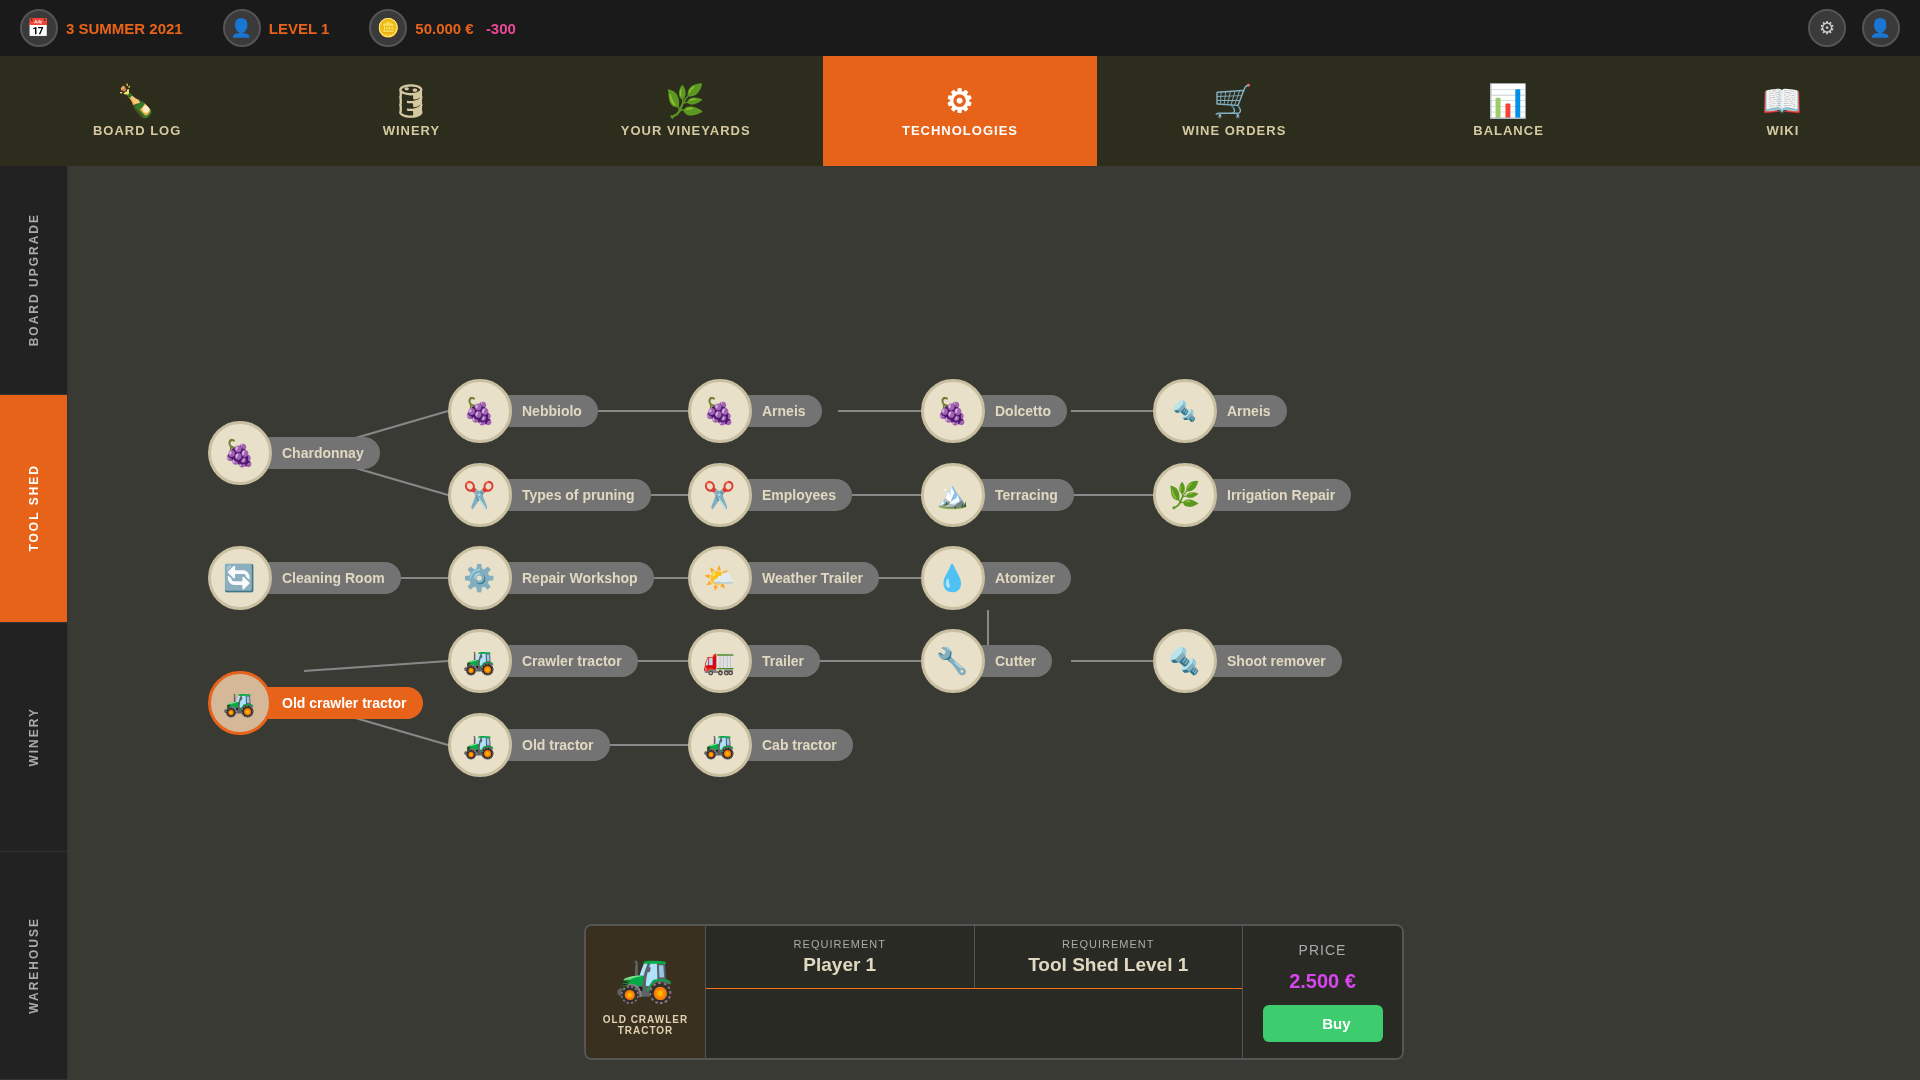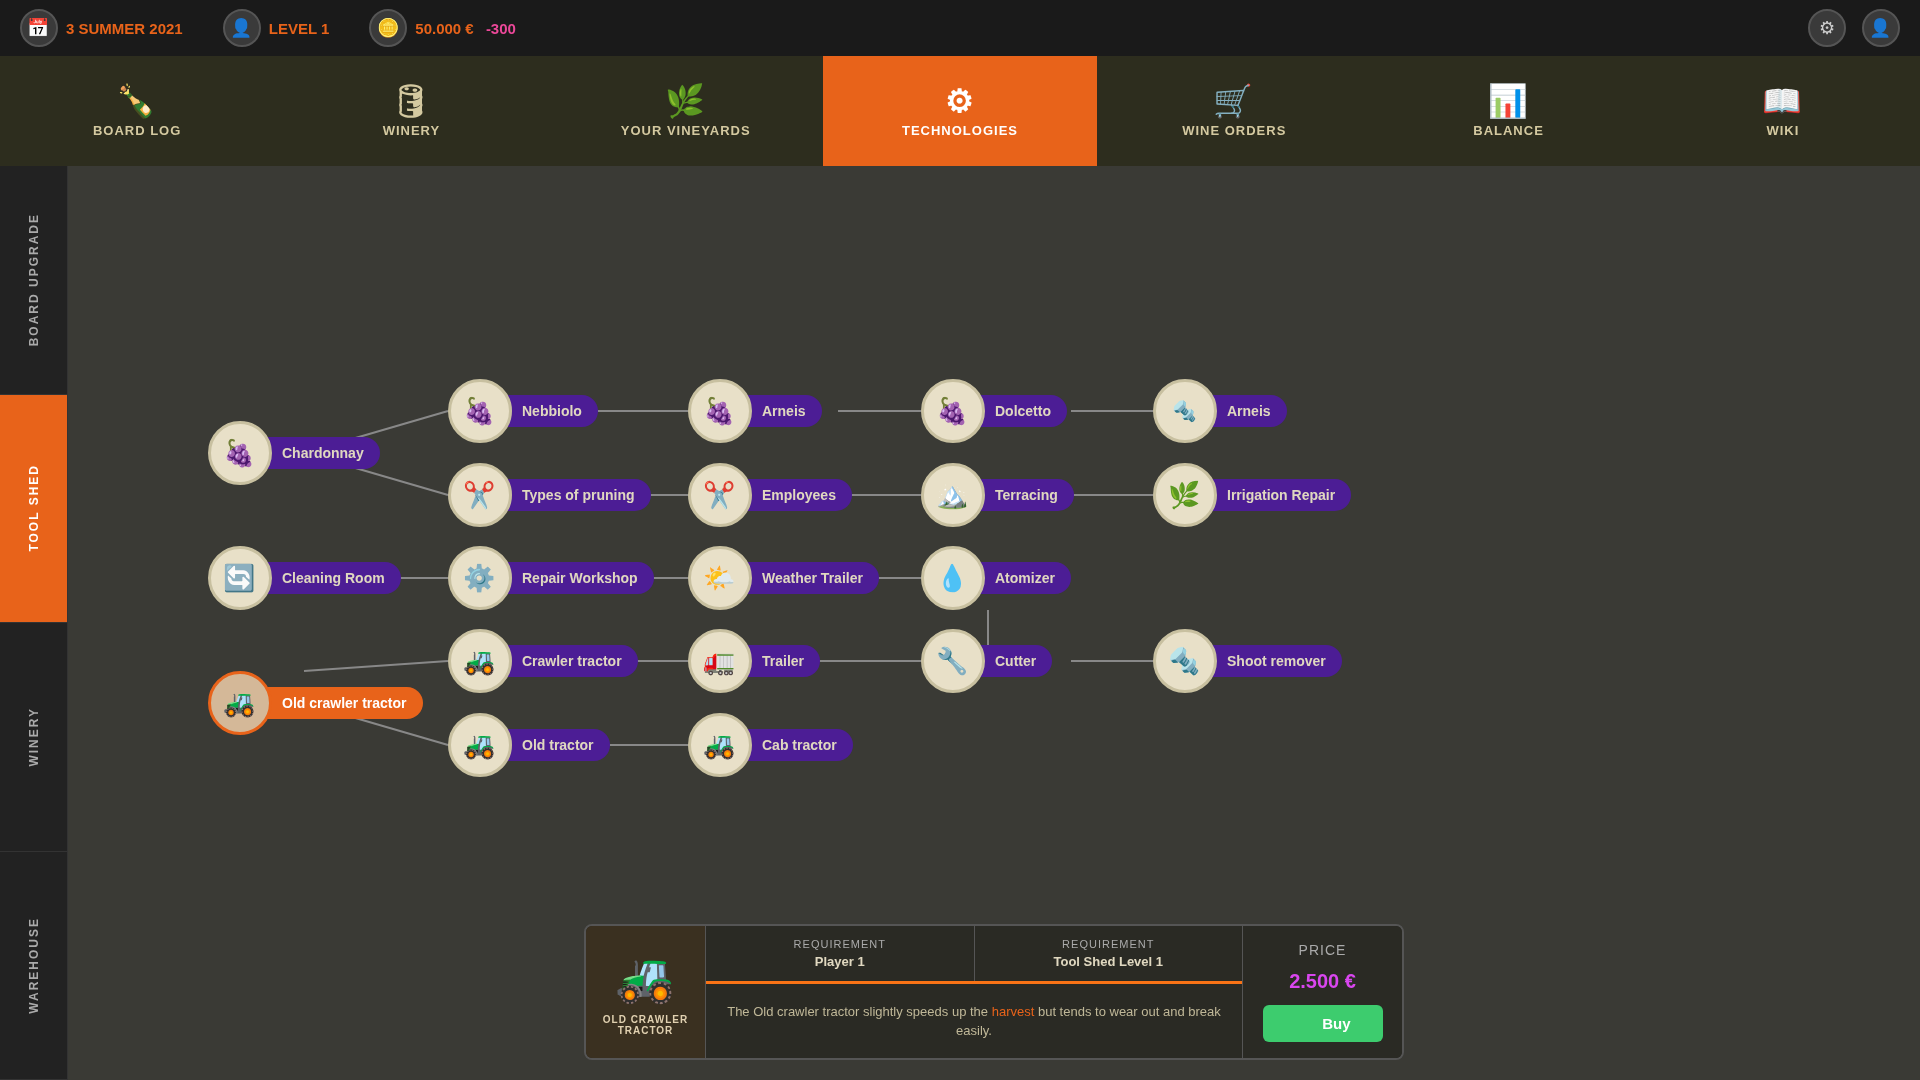--- a/index.html
+++ b/index.html
@@ -169,21 +169,21 @@
       border: 3px solid #c8c0a0;
       display: flex;
       align-items: center;
       justify-content: center;
       font-size: 26px;
       flex-shrink: 0;
       z-index: 2;
       position: relative;
     }
     .node-label {
-      background: #4c1d95;
+      background: #737373;
       color: #e0d8c0;
       padding: 8px 16px 8px 20px;
       border-radius: 0 24px 24px 0;
       font-size: 14px;
       font-weight: bold;
       margin-left: -10px;
       z-index: 1;
       white-space: nowrap;
     }
     .tech-node.selected .node-label {
@@ -230,39 +230,39 @@
       text-transform: uppercase;
     }
     .info-panel-middle {
       flex: 1;
       padding: 0;
       display: flex;
       flex-direction: column;
     }
     .info-panel-reqs {
       display: flex;
-      border-bottom: 3px solid #f97316;
+      border-bottom: 1px solid #f97316;
       justify-content: center;
     }
     .req-col {
       flex: 1;
       padding: 12px 20px;
       border-right: 1px solid #555;
       text-align: center;
     }
     .req-col:last-child { border-right: none; }
     .req-title {
       font-size: 11px;
       color: #aaa;
       text-transform: uppercase;
       letter-spacing: 1px;
       margin-bottom: 4px;
     }
     .req-value {
-      font-size: 13px;
+      font-size: 19px;
       color: #e0d8c0;
       font-weight: bold;
     }
     .info-panel-desc {
       padding: 14px 20px;
       font-size: 13px;
       color: #c0b898;
       text-align: center;
       line-height: 1.5;
       flex: 1;
@@ -532,27 +532,20 @@
         <div class="info-panel-reqs">
           <div class="req-col">
             <div class="req-title">Requirement</div>
             <div class="req-value">Player 1</div>
           </div>
           <div class="req-col">
             <div class="req-title">Requirement</div>
             <div class="req-value">Tool Shed Level 1</div>
           </div>
         </div>
-        <div class="info-panel-desc">
-          <span>
-            <span>The Old crawler tractor slightly speeds up the</span>
-            <span class="highlight">harvest</span>
-            <span>but tends to wear out and break easily.</span>
-          </span>
-        </div>
       </div>
       <div class="info-panel-price">
         <div class="price-title">Price</div>
         <div class="price-value">2.500 €</div>
         <button class="buy-btn">Buy</button>
       </div>
     </div>
 
   </div>
 </div>

